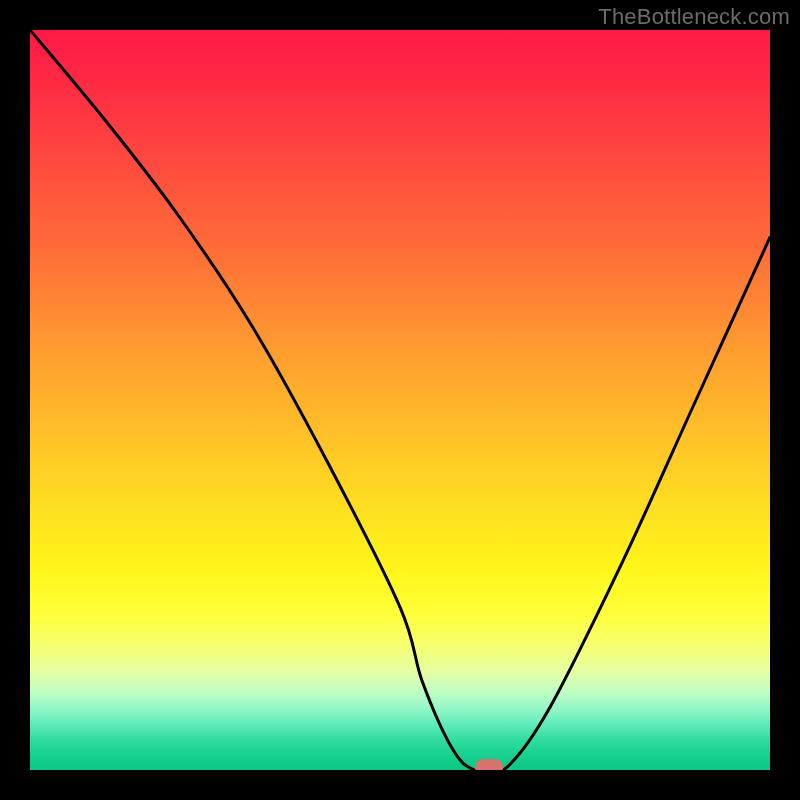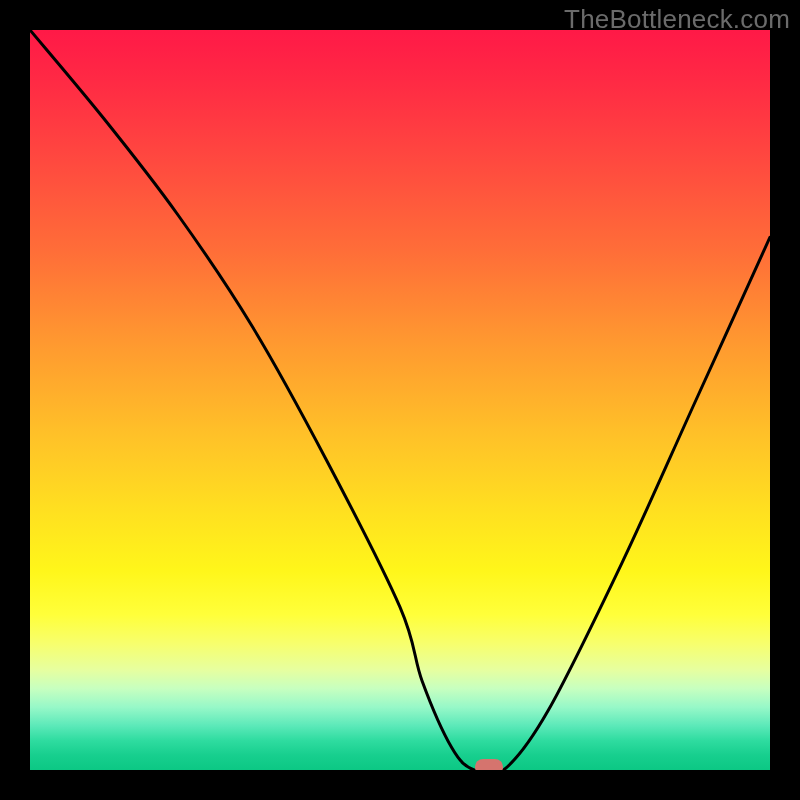--- a/index.html
+++ b/index.html
@@ -15,21 +15,21 @@
     position: relative;
     width: 800px;
     height: 800px;
     background: #000;
   }
   .watermark {
     position: absolute;
     top: 4px;
     right: 10px;
     color: #6b6b6b;
-    font-size: 26px;
+    font-size: 22px;
     letter-spacing: 0.2px;
     z-index: 3;
   }
   .plot-area {
     position: absolute;
     left: 30px;
     top: 30px;
     width: 740px;
     height: 740px;
     overflow: hidden;

